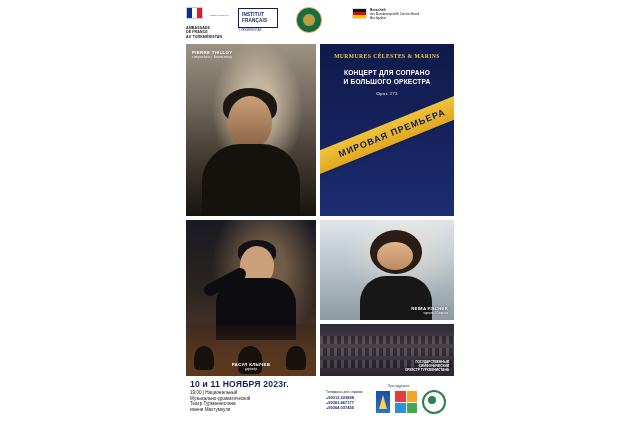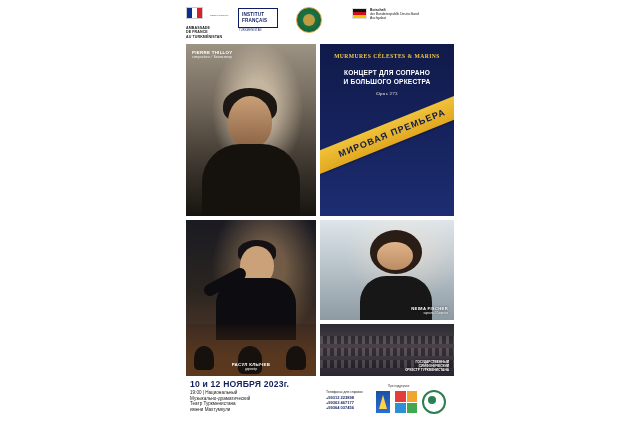--- a/index.html
+++ b/index.html
@@ -574,21 +574,21 @@
           <div class="o-label">
             <div>ГОСУДАРСТВЕННЫЙ</div>
             <div>СИМФОНИЧЕСКИЙ</div>
             <div>ОРКЕСТР ТУРКМЕНИСТАНА</div>
           </div>
         </div>
       </div>
     </div>
 
     <div class="footer">
-      <div class="f-date">10 и 12 НОЯБРЯ 2023г.</div>
+      <div class="f-date">10 и 11 НОЯБРЯ 2023г.</div>
 
       <div class="f-venue">
         <div>19:00 | Национальный</div>
         <div>Музыкально-драматический</div>
         <div>Театр Туркменистана</div>
         <div>имени Махтумкули</div>
       </div>
 
       <div class="f-phonehdr">Телефоны для справок</div>
       <div class="f-phones">

